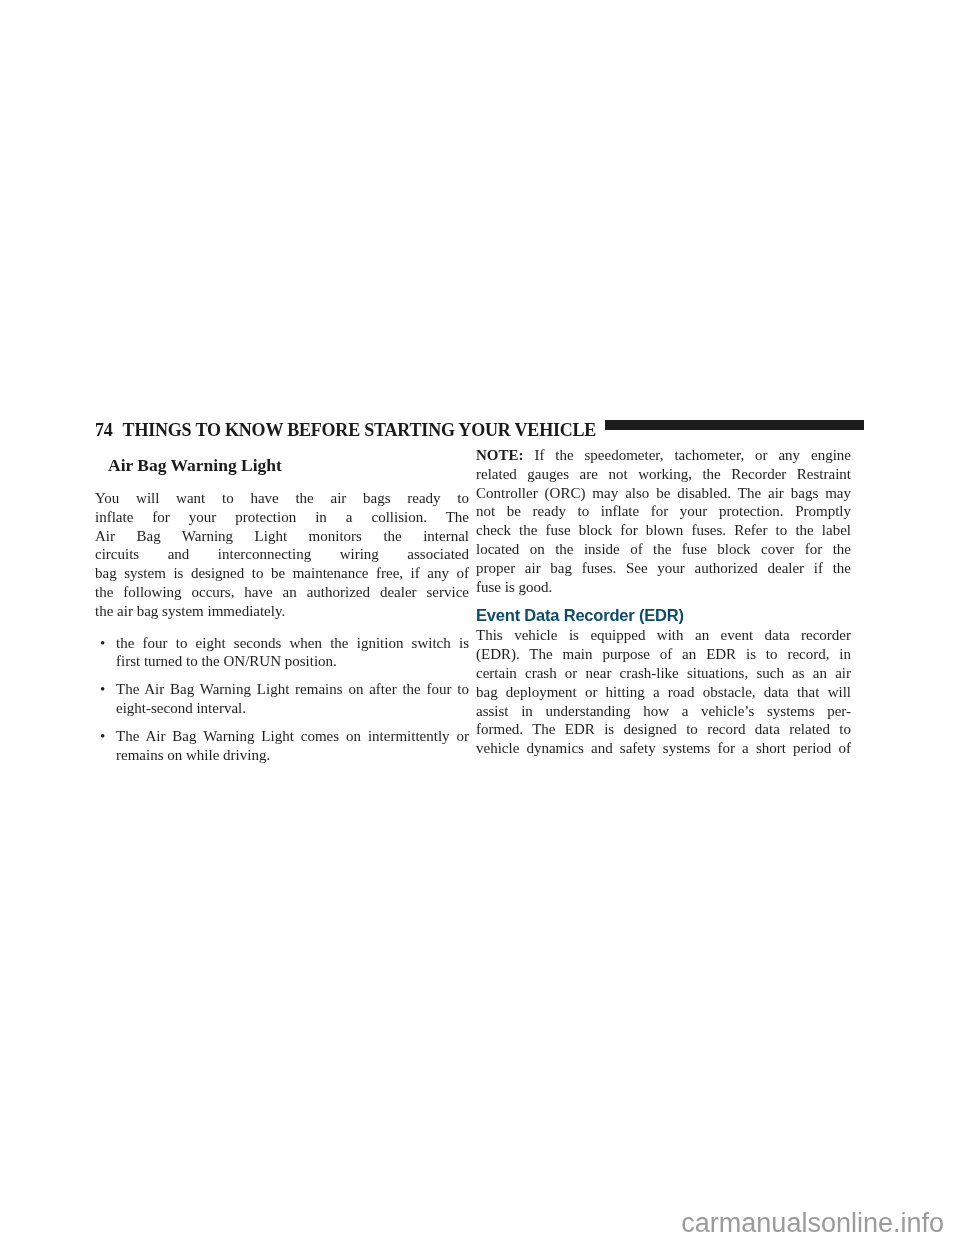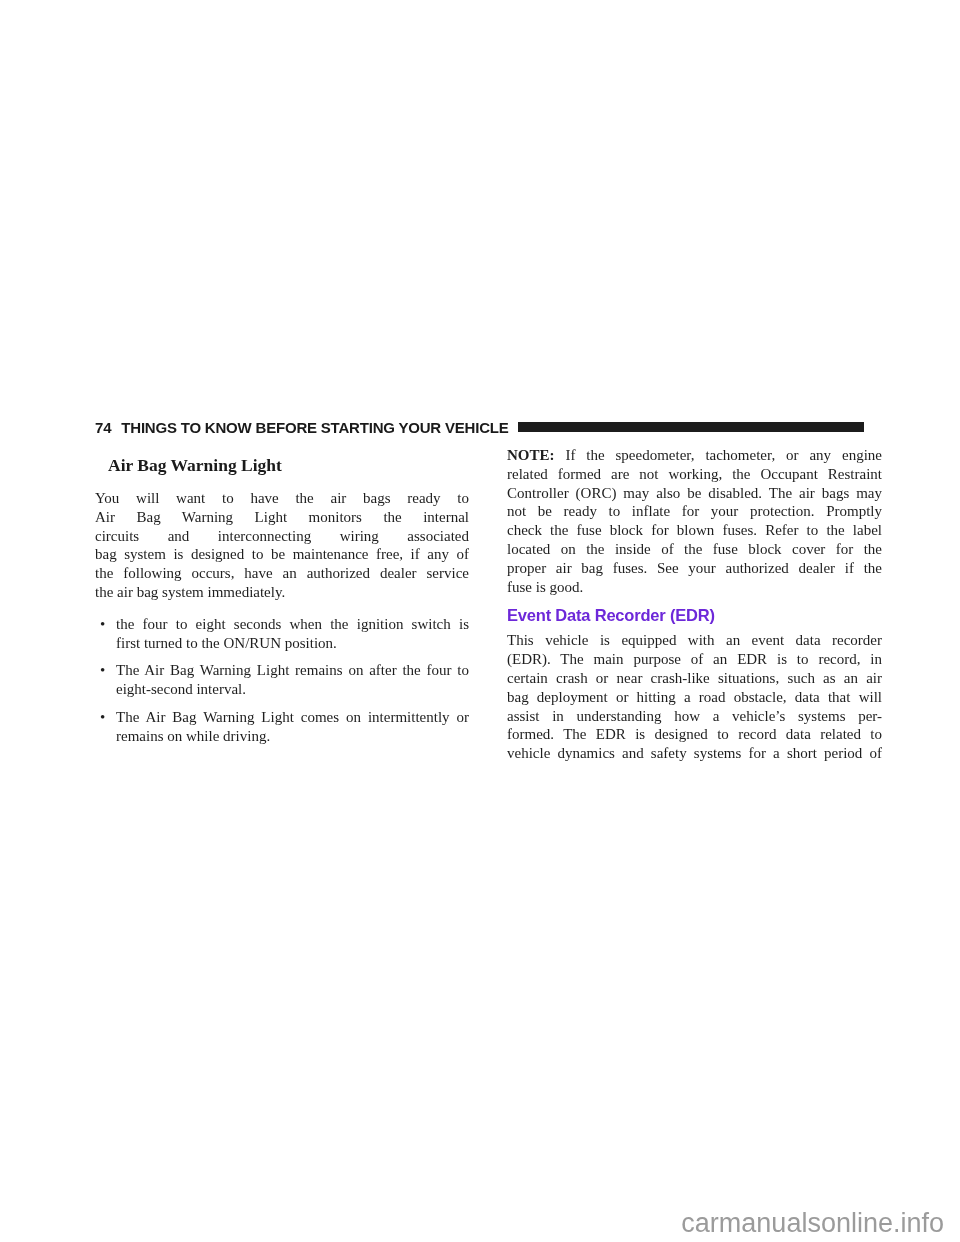--- a/index.html
+++ b/index.html
@@ -18,81 +18,80 @@
   }
 
   
   #header {
     position: absolute;
     left: 95px;
     top: 420px;
     width: 769px;
     height: 14px;
     display: flex;
-    align-items: center;
-    font-family: Liberation Sans, sans-serif;
+    font-family: Liberation Serif, serif;
     font-weight: bold;
-    font-size: 15px;
+    font-size: 18px;
     letter-spacing: -0.2px;
     color: #1a1a1a;
     white-space: nowrap;
   }
   .header-title { margin-left: 10px; }
   .header-bar {
     flex: 1;
     height: 10px;
     background: #1c1c1c;
     margin-left: 9px;
   }
 
   
   .col {
     position: absolute;
     top: 441px;
     font-size: 15px;
   }
   #col-left  { left: 95px;  width: 374px; }
-  #col-right { left: 507px; width: 375px; }
+  #col-right { left: 476px; width: 375px; }
 
   h2.serif-heading {
     margin: 13px;
     font-family: "Liberation Serif", serif;
     font-weight: bold;
     font-size: 17.5px;
     line-height: 22px;
     color: #1b1b1b;
   }
   h3.sans-heading {
     margin: 8px 0 0 0;
     font-family: "Liberation Sans", sans-serif;
     font-weight: bold;
     font-size: 16.5px;
     letter-spacing: -0.2px;
     line-height: 22px;
-    color: #6d28d9;
+    color: #0c4a6e;
   }
 
   
   .para { margin: 0; }
   .ln {
     line-height: 18.8px;
     text-align: justify;
     text-align-last: justify;
     white-space: normal;
   }
   .ln:last-child { text-align-last: left; }
 
   #intro-para { margin-top: 6px; }
   
   #intro-para .ln:nth-child(-n+4) { }
 
   #note-para { margin-top: 5px; }
   #note-para b { font-weight: bold; }
 
-  #edr-para { margin-top: 5px; }
+  #edr-para { }
   
   #edr-para .ln:last-child { text-align-last: justify; }
 
   
   #bullet-list { margin-top: 13px; }
   .bullet-item {
     position: relative;
     padding-left: 21px;
     margin-bottom: 9px;
   }
@@ -126,20 +125,21 @@
     <span class="page-num">74</span>
     <span class="header-title">THINGS TO KNOW BEFORE STARTING YOUR VEHICLE</span>
     <span class="header-bar"></span>
   </div>
 
   <div id="col-left" class="col">
     <h2 class="serif-heading">Air Bag Warning Light</h2>
 
     <div id="intro-para" class="para">
         <div class="ln">You will want to have the air bags ready to</div>
+        <div class="ln">inflate for your protection in a collision. The</div>
         <div class="ln">Air Bag Warning Light monitors the internal</div>
         <div class="ln">circuits and interconnecting wiring associated</div>
         <div class="ln">bag system is designed to be maintenance free, if any of</div>
         <div class="ln">the following occurs, have an authorized dealer service</div>
         <div class="ln">the air bag system immediately.</div>
       </div>
 
     <div id="bullet-list">
       <div class="bullet-item">
         <span class="bullet-glyph">•</span>
@@ -161,21 +161,21 @@
             <div class="ln">The Air Bag Warning Light comes on intermittently or</div>
             <div class="ln">remains on while driving.</div>
           </div>
       </div>
     </div>
   </div>
 
   <div id="col-right" class="col">
     <div id="note-para" class="para">
       <div class="ln"><b>NOTE:</b> <span>If the speedometer, tachometer, or any engine</span></div>
-    <div class="ln">related formed are not working, the Occupant Restraint</div>
+    <div class="ln">related gauges are not working, the Recorder Restraint</div>
         <div class="ln">Controller (ORC) may also be disabled. The air bags may</div>
         <div class="ln">not be ready to inflate for your protection. Promptly</div>
         <div class="ln">check the fuse block for blown fuses. Refer to the label</div>
         <div class="ln">located on the inside of the fuse block cover for the</div>
         <div class="ln">proper air bag fuses. See your authorized dealer if the</div>
         <div class="ln">fuse is good.</div>
       </div>
 
     <h3 class="sans-heading">Event Data Recorder (EDR)</h3>
 

